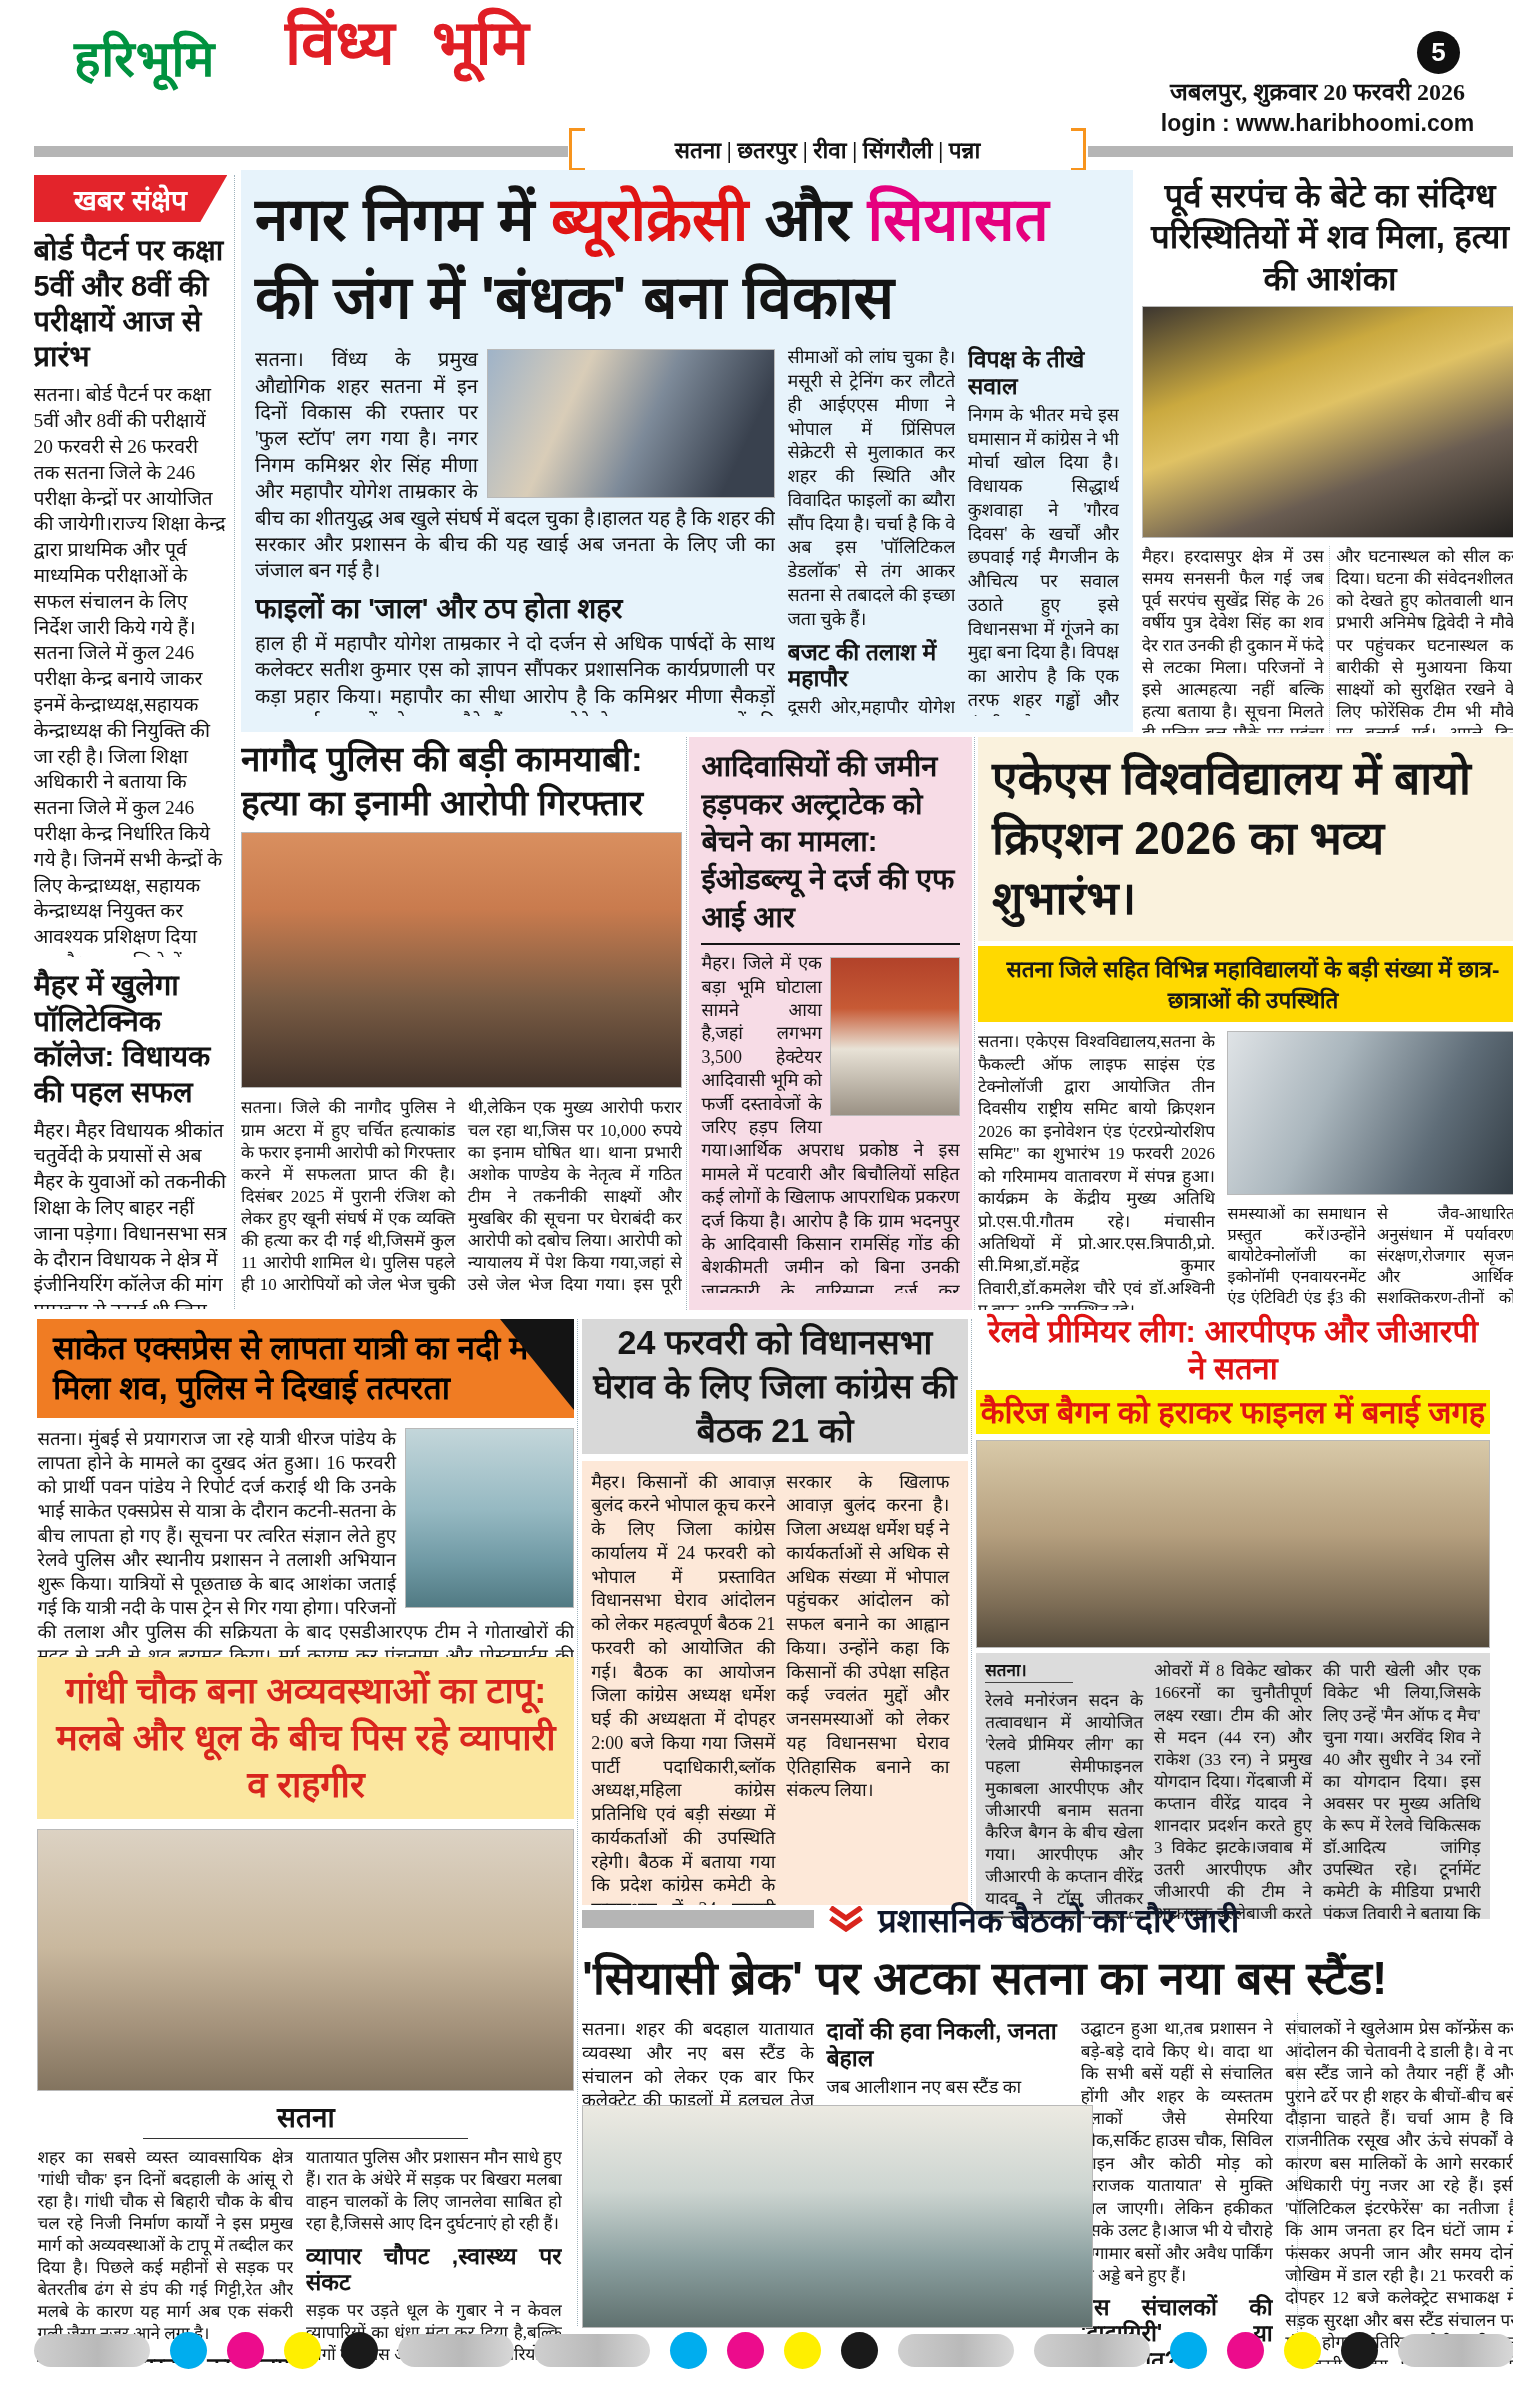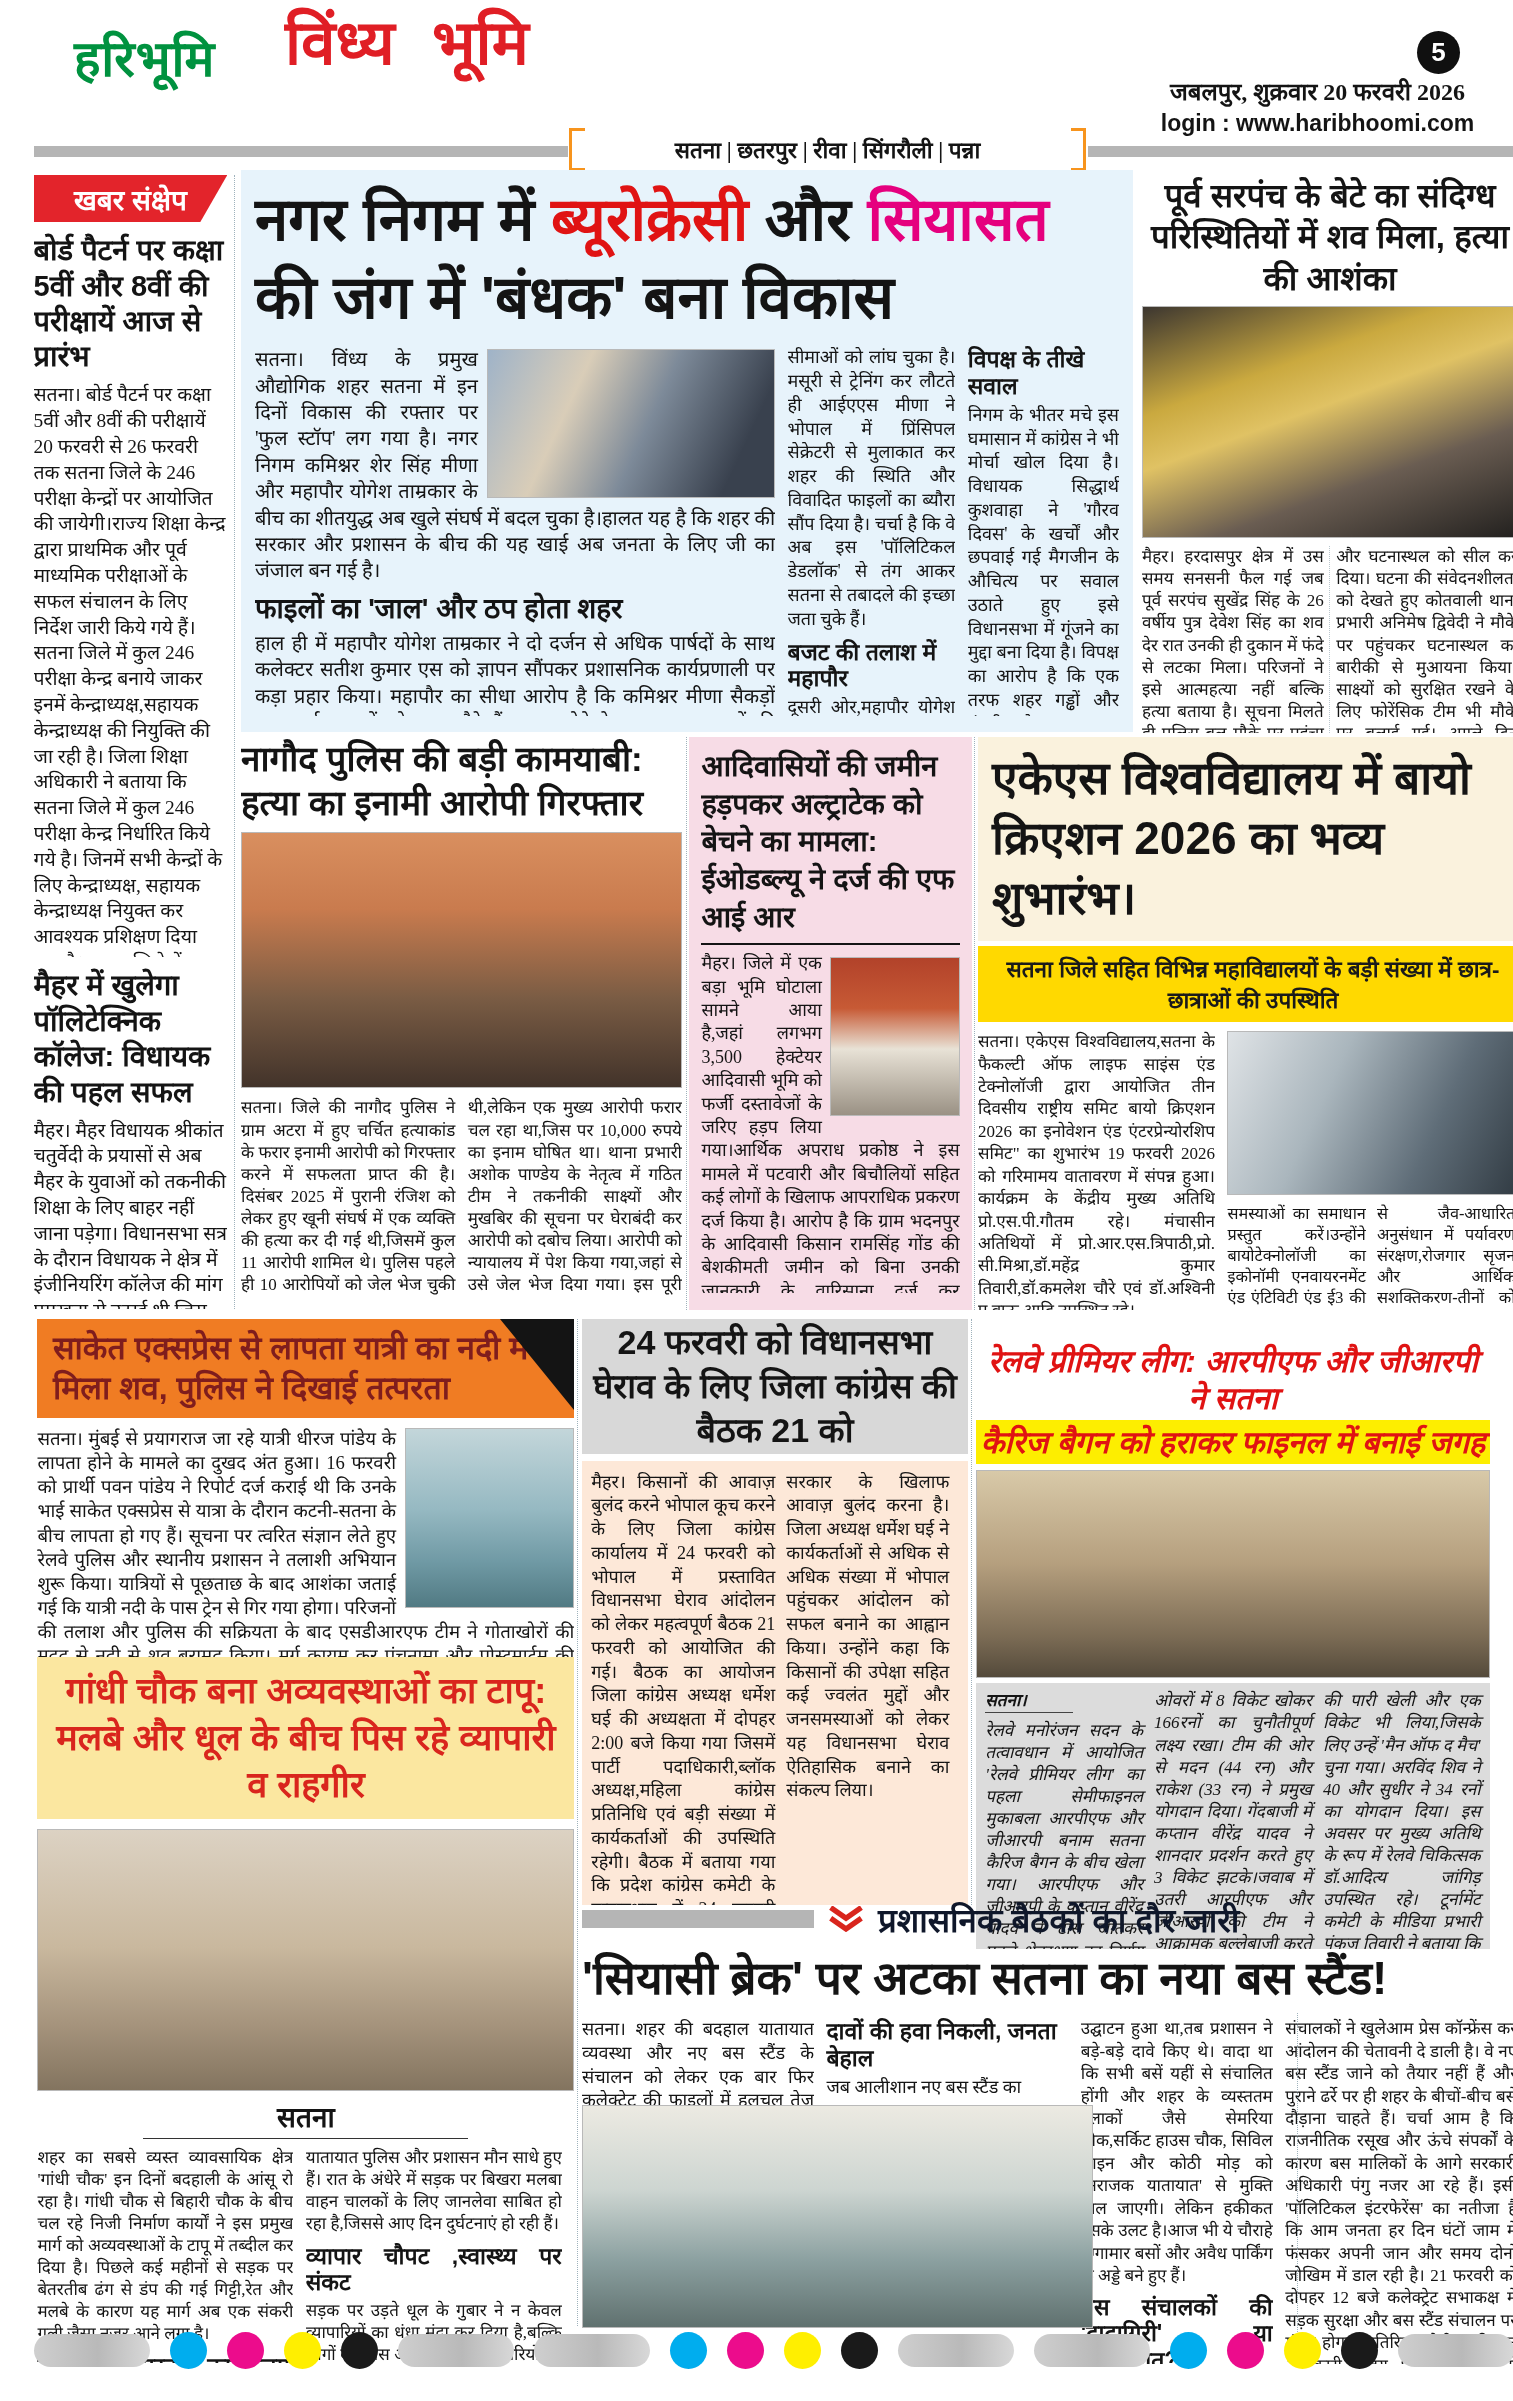--- a/index.html
+++ b/index.html
@@ -76,35 +76,35 @@
   .aks-hbox{background:#faf2dd;padding:12.4px 14px;}
   .aks-h{font-size:46px;font-weight:bold;line-height:1.3;}
   .aks-strap{background:#ffd900;color:#1a1a1a;font-size:22.5px;font-weight:bold;text-align:center;padding:7px 3.1px;margin-top:4.6px;}
   .aks-cols{display:flex;gap:12.4px;margin-top:9.3px;height:333px;overflow:hidden;}
   .aks-colA{width:237px;font-size:17px;}
   .aks-colB{width:288px;}
   .aks-photo{width:100%;height:164px;}
   .aks-colB-text{margin-top:7.7px;column-count:2;column-gap:11px;font-size:16.3px;line-height:1.3;text-align:justify;height:155px;overflow:hidden;}
   
   .saket{left:19.4px;top:1319px;width:537px;height:364px;}
-  .saket-banner{position:relative;background:#f07c23;color:#7f1d1d;font-size:32px;font-weight:bold;line-height:1.25;
+  .saket-banner{position:relative;background:#f07c23;color:#000000;font-size:32px;font-weight:bold;line-height:1.25;
                 padding:9.3px 15.5px;}
   .saket-fold{position:absolute;right:0;top:0;width:0;height:0;border-top:91px solid transparent;
               border-right:74px solid #141414;transform:scaleY(-1);}
   .saket-body{margin-top:9.3px;font-size:18.6px;line-height:1.3;text-align:justify;height:256px;overflow:hidden;}
   .saket-photo{float:right;width:169px;height:180px;margin:1.5px 0 6.2px 9.3px;}
   
   .congress{left:564px;top:1319px;width:386px;height:586px;}
   .congress-hbox{background:#d8d8d8;padding:1px 11px;}
   .congress-h{font-size:34px;font-weight:bold;line-height:1.3;text-align:center;}
   .congress-body{background:#fde8d8;margin-top:7.7px;padding:9.3px;display:flex;gap:11px;height:448px;overflow:hidden;}
   .congress-c1{width:184px;font-size:18px;}
   .congress-c2{width:163px;font-size:18px;}
   
-  .railway{left:958px;top:1343px;width:514px;height:606px;font-style:italic;}
+  .railway{left:958px;top:1313px;width:514px;height:606px;}
   .railway-h1{color:#e01313;font-size:31px;font-weight:bold;line-height:1.2;text-align:center;}
   .railway-h2{display:block;background:#fdee00;color:#e01313;font-size:31px;font-weight:bold;line-height:1.2;
               text-align:center;padding:3.1px 0;margin-top:3.1px;}
   .railway-photo{width:100%;height:208px;margin-top:6.2px;}
   .railway-body{background:#dcdcdc;margin-top:4.6px;padding:7.7px 9.3px;display:flex;gap:11px;height:288px;overflow:hidden;}
   .railway-col{width:170px;font-size:17px;line-height:1.3;text-align:justify;}
   .railway-cap{font-weight:bold;border-bottom:1.5px solid #444;display:inline-block;padding-right:46px;margin-bottom:6.2px;}
   
   .gandhi{left:19.4px;top:1657px;width:537px;height:706px;}
   .gandhi-banner{background:#fbe7a0;color:#d9251d;font-size:36px;font-weight:bold;line-height:1.3;

